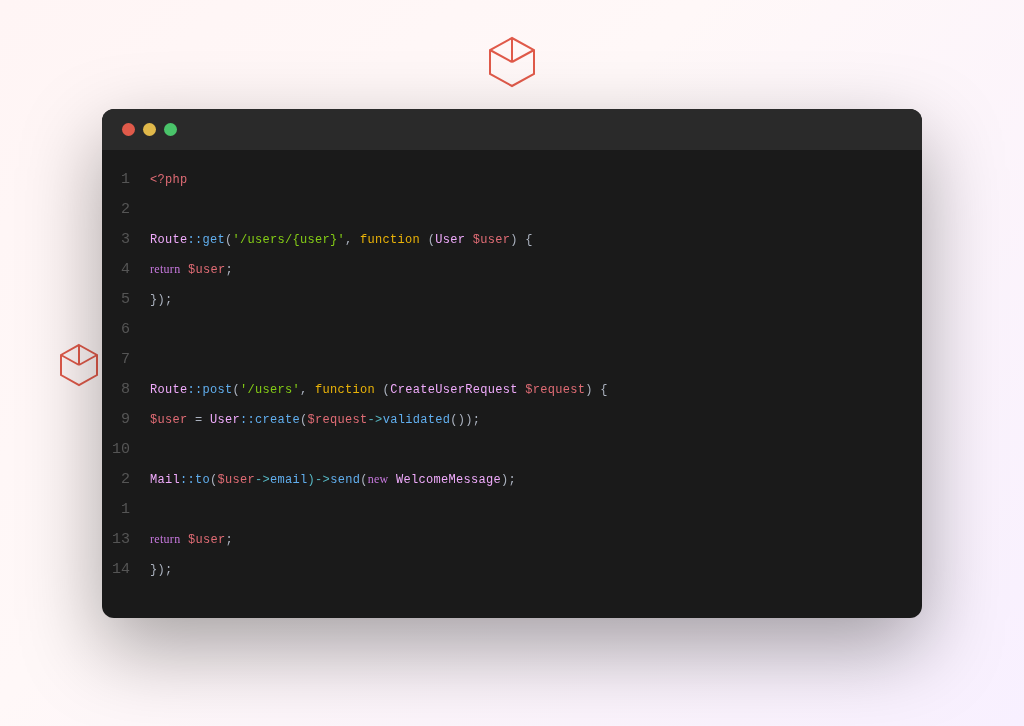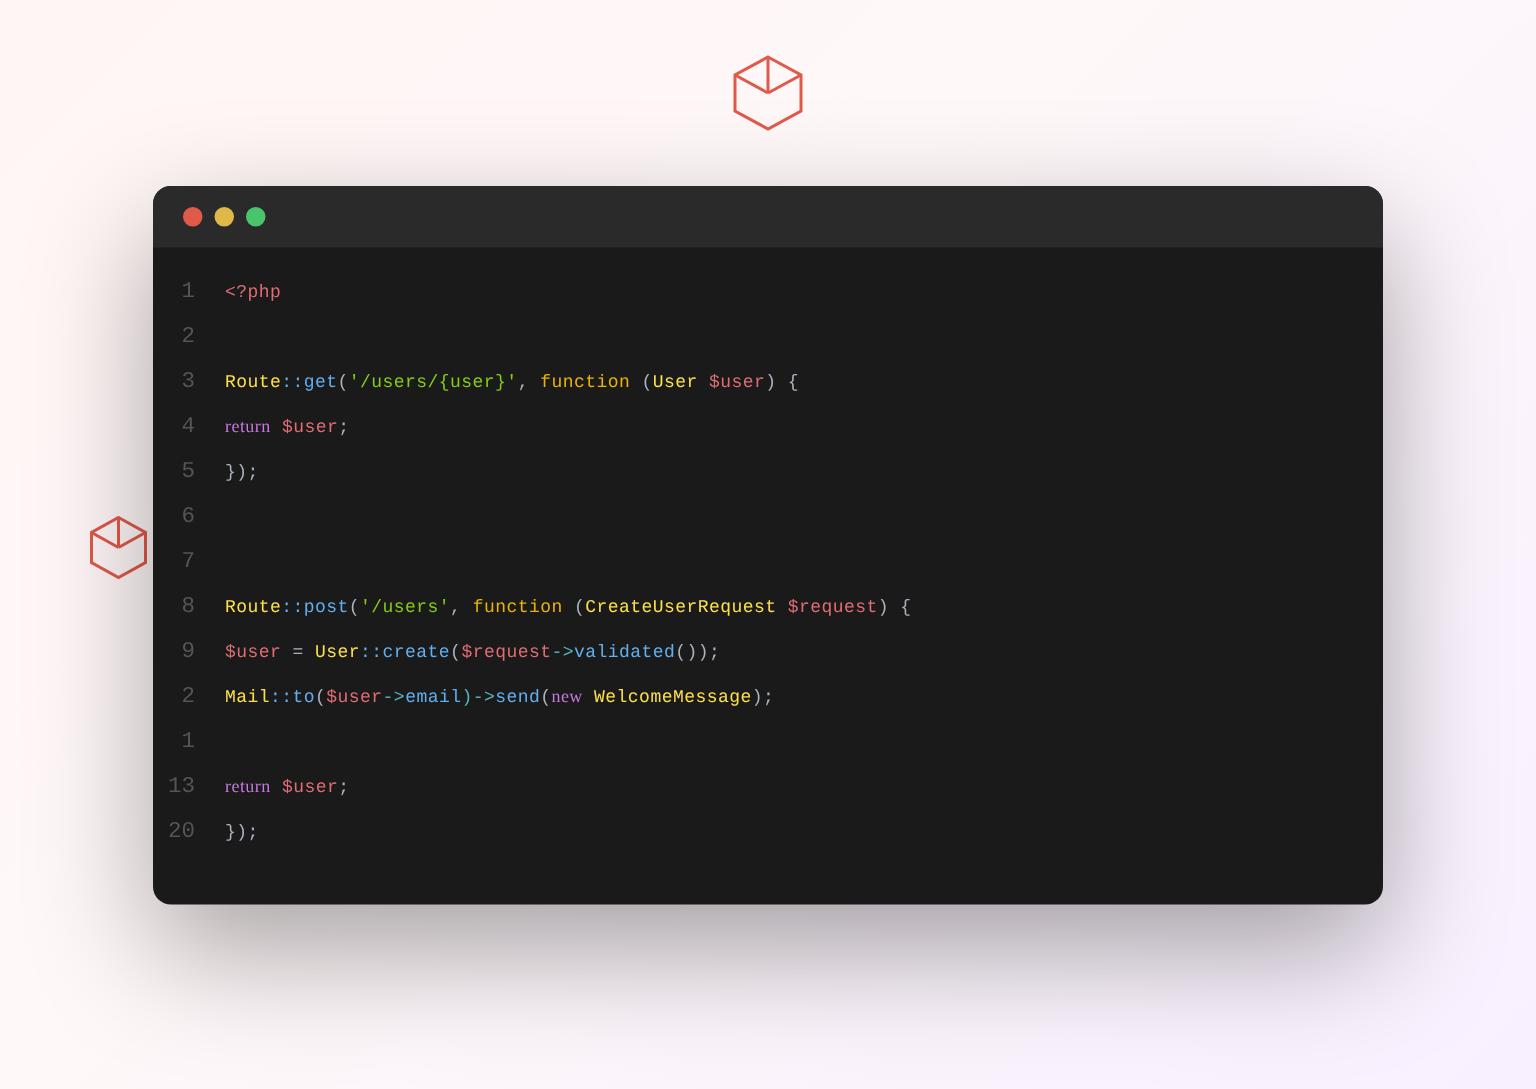--- a/index.html
+++ b/index.html
@@ -84,21 +84,21 @@
       user-select: none;
     }
 
     .code-content {
       font-size: 12px;
       letter-spacing: 0.3px;
     }
 
     
     .c-tag      { color: #e06c75; }   
-    .c-class    { color: #fde047; }   
+    .c-class    { color: #f0abfc; }   
     .c-method   { color: #61afef; }   
     .c-fn       { color: #eab308; margin-top: 20px; }   
     .c-string   { color: #84cc16; }   
     .c-var      { color: #e06c75; }   
     .c-punct    { color: #abb2bf; }   
     .c-kw       { color: #c678dd; font-family: Liberation Serif, serif; }   
     .c-plain    { color: #abb2bf; }
     .c-op       { color: #56b6c2; }   
   </style>
 </head>
@@ -156,29 +156,33 @@
       </div>
       <div class="code-line">
         <span class="line-num">8</span>
         <span class="code-content"><span class="c-class">Route</span><span class="c-method">::</span><span class="c-method">post</span><span class="c-punct">(</span><span class="c-string">'/users'</span><span class="c-punct">, </span><span class="c-fn">function</span><span class="c-punct"> (</span><span class="c-class">CreateUserRequest</span><span class="c-plain"> </span><span class="c-var">$request</span><span class="c-punct">) {</span></span>
       </div>
       <div class="code-line">
         <span class="line-num">9</span>
         <span class="code-content"><span class="c-plain">        </span><span class="c-var">$user</span><span class="c-punct"> = </span><span class="c-class">User</span><span class="c-method">::</span><span class="c-method">create</span><span class="c-punct">(</span><span class="c-var">$request</span><span class="c-op">-&gt;</span><span class="c-method">validated</span><span class="c-punct">());</span></span>
       </div>
       <div class="code-line">
+        <span class="line-num">10</span>
+        <span class="code-content"></span>
+      </div>
+      <div class="code-line">
         <span class="line-num">2</span>
         <span class="code-content"><span class="c-plain">        </span><span class="c-class">Mail</span><span class="c-method">::</span><span class="c-method">to</span><span class="c-punct">(</span><span class="c-var">$user</span><span class="c-op">-&gt;</span><span class="c-method">email</span><span class="c-op">)-&gt;</span><span class="c-method">send</span><span class="c-punct">(</span><span class="c-kw">new</span><span class="c-plain"> </span><span class="c-class">WelcomeMessage</span><span class="c-punct">);</span></span>
       </div>
       <div class="code-line">
         <span class="line-num">1</span>
         <span class="code-content"></span>
       </div>
       <div class="code-line">
         <span class="line-num">13</span>
         <span class="code-content"><span class="c-plain">        </span><span class="c-kw">return</span><span class="c-plain"> </span><span class="c-var">$user</span><span class="c-punct">;</span></span>
       </div>
       <div class="code-line">
-        <span class="line-num">20</span>
+        <span class="line-num">14</span>
         <span class="code-content"><span class="c-punct">});</span></span>
       </div>
     </div>
 </div>
 
 </body></html>

